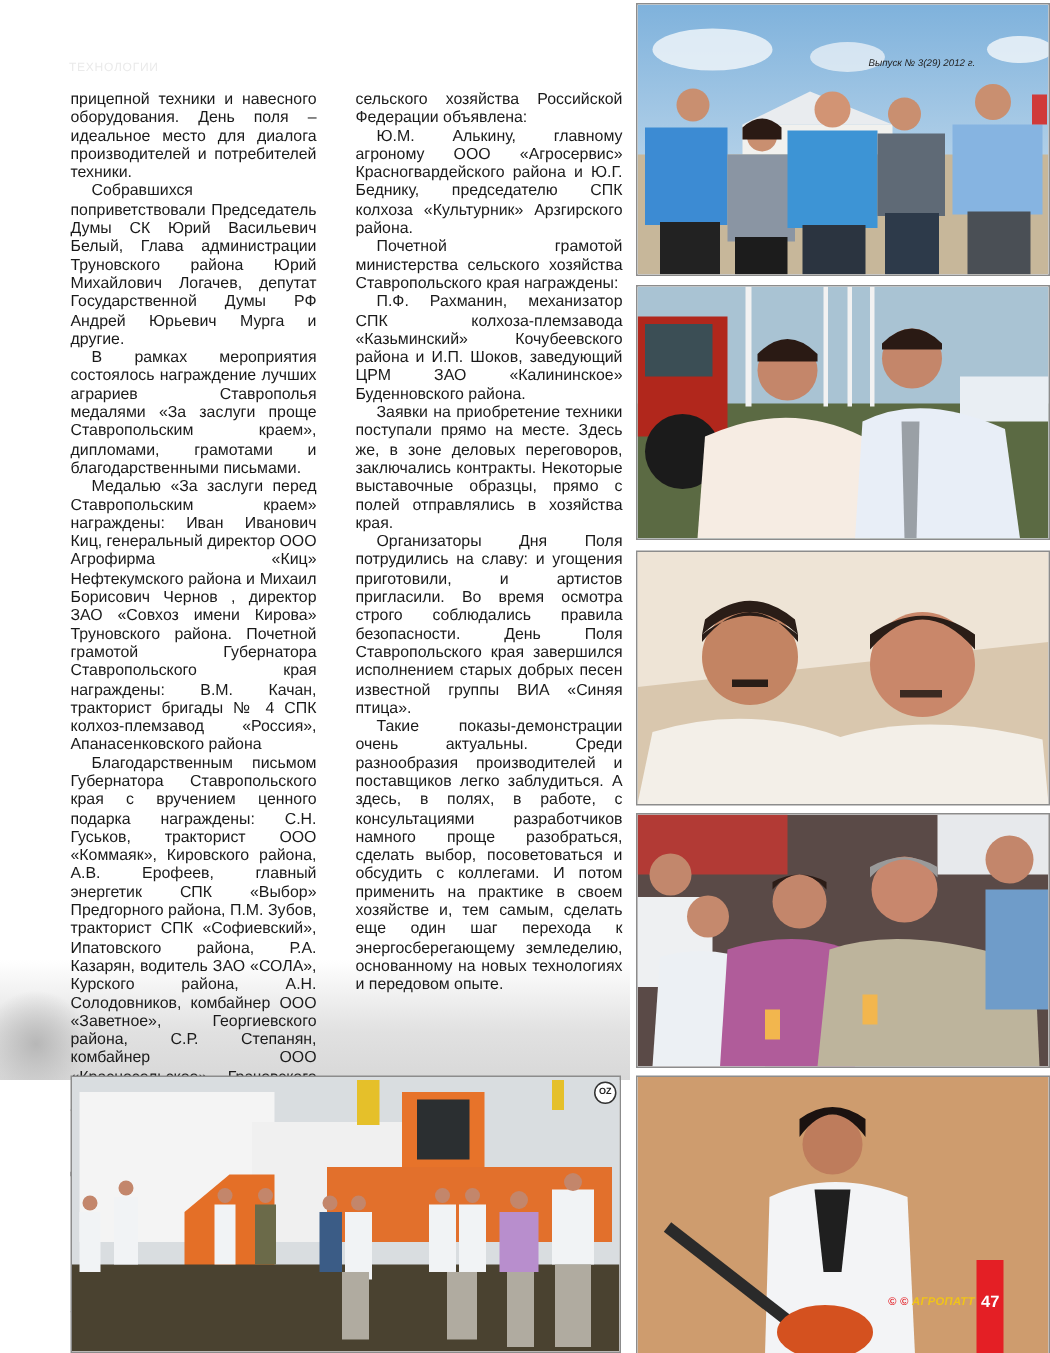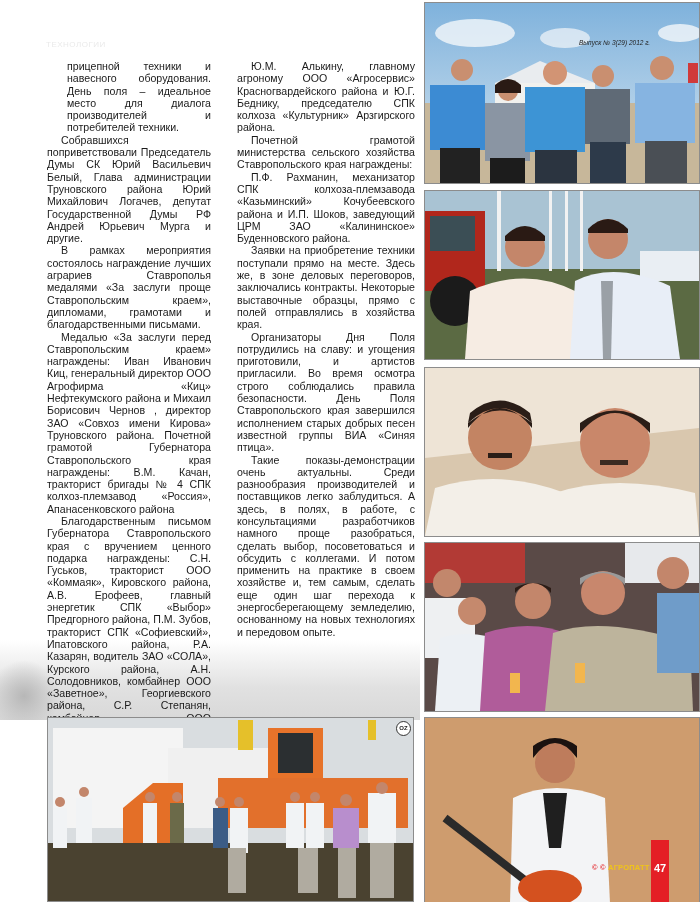--- a/index.html
+++ b/index.html
@@ -12,21 +12,21 @@
   .header-label {
     position: absolute; left: 46px; top: 40px;
     font-size: 8px; color: #eaeaea; letter-spacing: 0.5px;
   }
   .col {
     position: absolute; top: 60px;
     font-size: 10.6px; line-height: 12.3px;
     text-align: justify;
   }
   .col p { margin: 0; text-indent: 14px; }
-  .col p.noindent { text-indent: 0; margin-left: 20px; }
+  .col p.noindent { text-indent: 0; }
   .col1 { left: 47px; width: 164px; }
   .col2 { left: 237px; width: 178px; }
 
   
   .fade-bg {
     position: absolute; left: 0; top: 640px; width: 420px; height: 80px;
     background: linear-gradient(180deg, rgba(255,255,255,0) 0%, rgba(200,200,200,0.55) 60%, rgba(190,190,190,0.6) 100%);
   }
   .fade-bg::before {
     content: ""; position: absolute; left: 0; top: 20px; width: 60px; height: 60px;
@@ -59,40 +59,42 @@
     background: #e41f25;
   }
   .page-number {
     position: absolute; left: 654px; top: 862px;
     font-size: 11px; font-weight: bold; color: #ffffff;
   }
   .brand {
     position: absolute; left: 592px; top: 863px;
     font-size: 7.5px; font-weight: bold; color: #f0c419;
     letter-spacing: 0.2px;
+    font-style: italic;
   }
   .brand .copy { color: #e41f25; }
 </style>
 </head>
 <body>
 
 <div class="header-label">ТЕХНОЛОГИИ</div>
 
 <div class="fade-bg"></div>
 
 <div class="col col1">
   <p class="noindent">прицепной техники и навесного оборудования. День поля – идеальное место для диалога производителей и потребителей техники.</p>
   <p>Собравшихся поприветствовали Председатель Думы СК Юрий Васильевич Белый, Глава администрации Труновского района Юрий Михайлович Логачев, депутат Государственной Думы РФ Андрей Юрьевич Мурга и другие.</p>
   <p>В рамках мероприятия состоялось награждение лучших аграриев Ставрополья медалями «За заслуги проще Ставропольским краем», дипломами, грамотами и благодарственными письмами.</p>
   <p>Медалью «За заслуги перед Ставропольским краем» награждены: Иван Иванович Киц, генеральный директор ООО Агрофирма «Киц» Нефтекумского района и Михаил Борисович Чернов , директор ЗАО «Совхоз имени Кирова» Труновского района. Почетной грамотой Губернатора Ставропольского края награждены: В.М. Качан, тракторист бригады № 4 СПК колхоз-племзавод «Россия», Апанасенковского района</p>
   <p>Благодарственным письмом Губернатора Ставропольского края с вручением ценного подарка награждены: С.Н. Гуськов, тракторист ООО «Коммаяк», Кировского района, А.В. Ерофеев, главный энергетик СПК «Выбор» Предгорного района, П.М. Зубов, тракторист СПК «Софиевский», Ипатовского района, Р.А. Казарян, водитель ЗАО «СОЛА», Курского района, А.Н. Солодовников, комбайнер ООО «Заветное», Георгиевского района, С.Р. Степанян, комбайнер ООО «Красносельское», Грачевского района и П.П. Хорошилов, тракторист ООО «Плюс», Благодарненского района. Благодарственным письмом Думы Ставропольского края награждены: А.П. Ротов, главный инженер сельскохозяйственного племколхоза «Россия» Новоалександровского района, С.Ф. Теряев, главный инженер СПК колхоза им. Ворошилова Труновского района.</p>
   <p>Благодарность Министерства</p>
 </div>
 
 <div class="col col2">
+  <p class="noindent">сельского хозяйства Российской Федерации объявлена:</p>
   <p>Ю.М. Алькину, главному агроному ООО «Агросервис» Красногвардейского района и Ю.Г. Беднику, председателю СПК колхоза «Культурник» Арзгирского района.</p>
   <p>Почетной грамотой министерства сельского хозяйства Ставропольского края награждены:</p>
   <p>П.Ф. Рахманин, механизатор СПК колхоза-племзавода «Казьминский» Кочубеевского района и И.П. Шоков, заведующий ЦРМ ЗАО «Калининское» Буденновского района.</p>
   <p>Заявки на приобретение техники поступали прямо на месте. Здесь же, в зоне деловых переговоров, заключались контракты. Некоторые выставочные образцы, прямо с полей отправлялись в хозяйства края.</p>
   <p>Организаторы Дня Поля потрудились на славу: и угощения приготовили, и артистов пригласили. Во время осмотра строго соблюдались правила безопасности. День Поля Ставропольского края завершился исполнением старых добрых песен известной группы ВИА «Синяя птица».</p>
   <p>Такие показы-демонстрации очень актуальны. Среди разнообразия производителей и поставщиков легко заблудиться. А здесь, в полях, в работе, с консультациями разработчиков намного проще разобраться, сделать выбор, посоветоваться и обсудить с коллегами. И потом применить на практике в своем хозяйстве и, тем самым, сделать еще один шаг перехода к энергосберегающему земледелию, основанному на новых технологиях и передовом опыте.</p>
 </div>
 
 <div class="photo photo1">
   <svg viewBox="0 0 274 180" preserveAspectRatio="none">

